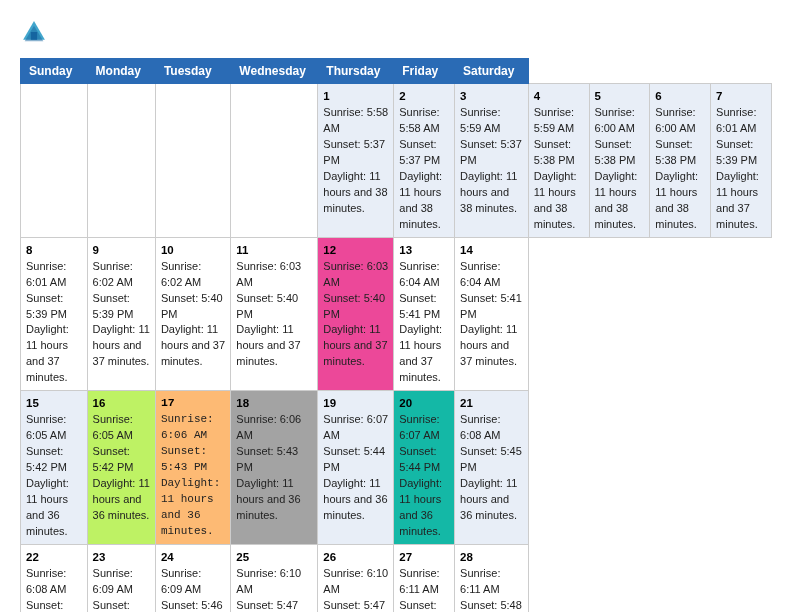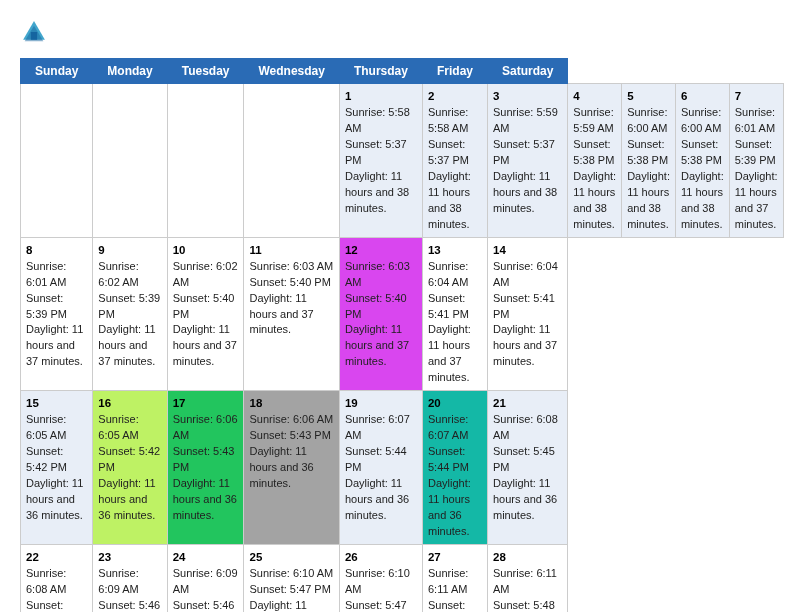--- a/index.html
+++ b/index.html
@@ -56,21 +56,21 @@
     }
     .calendar-table {
       width: 100%;
       border-collapse: collapse;
       font-size: 10.5px;
     }
     .calendar-table th {
       background: #2a6bb5;
       color: #fff;
       text-align: left;
-      padding: 5px 14px;
+      padding: 5px 8px;
       font-size: 12px;
       font-weight: bold;
       border: 1px solid #2a6bb5;
     }
     .calendar-table td {
       vertical-align: top;
       border: 1px solid #ccc;
       padding: 4px 5px;
       width: 113px;
       min-height: 70px;
@@ -178,21 +178,21 @@
             <div class="cell-content">Sunrise: 6:02 AM<br>Sunset: 5:39 PM<br>Daylight: 11 hours and 37 minutes.</div>
           </td>
           <td style="background: rgb(255, 255, 255); margin-top: 36px;">
             <span class="day-num">10</span>
             <div class="cell-content">Sunrise: 6:02 AM<br>Sunset: 5:40 PM<br>Daylight: 11 hours and 37 minutes.</div>
           </td>
           <td style="background: rgb(255, 255, 255);">
             <span class="day-num">11</span>
             <div class="cell-content">Sunrise: 6:03 AM<br>Sunset: 5:40 PM<br>Daylight: 11 hours and 37 minutes.</div>
           </td>
-          <td style="background: #d946ef;">
+          <td style="background: #ec4899;">
             <span class="day-num">12</span>
             <div class="cell-content">Sunrise: 6:03 AM<br>Sunset: 5:40 PM<br>Daylight: 11 hours and 37 minutes.</div>
           </td>
           <td style="background: rgb(255, 255, 255);">
             <span class="day-num">13</span>
             <div class="cell-content">Sunrise: 6:04 AM<br>Sunset: 5:41 PM<br>Daylight: 11 hours and 37 minutes.</div>
           </td>
           <td style="background: rgb(255, 255, 255);">
             <span class="day-num">14</span>
             <div class="cell-content">Sunrise: 6:04 AM<br>Sunset: 5:41 PM<br>Daylight: 11 hours and 37 minutes.</div>
@@ -200,21 +200,21 @@
         </tr>
         <tr>
           <td style="background: rgb(232, 238, 247);">
             <span class="day-num">15</span>
             <div class="cell-content">Sunrise: 6:05 AM<br>Sunset: 5:42 PM<br>Daylight: 11 hours and 36 minutes.</div>
           </td>
           <td style="background: #bef264;">
             <span class="day-num">16</span>
             <div class="cell-content">Sunrise: 6:05 AM<br>Sunset: 5:42 PM<br>Daylight: 11 hours and 36 minutes.</div>
           </td>
-          <td style="background: #22c55e;">
+          <td style="background: #fdba74; font-family: Liberation Mono, monospace;">
             <span class="day-num">17</span>
             <div class="cell-content">Sunrise: 6:06 AM<br>Sunset: 5:43 PM<br>Daylight: 11 hours and 36 minutes.</div>
           </td>
           <td style="background: #a3a3a3;">
             <span class="day-num">18</span>
             <div class="cell-content">Sunrise: 6:06 AM<br>Sunset: 5:43 PM<br>Daylight: 11 hours and 36 minutes.</div>
           </td>
           <td style="background: rgb(232, 238, 247);">
             <span class="day-num">19</span>
             <div class="cell-content">Sunrise: 6:07 AM<br>Sunset: 5:44 PM<br>Daylight: 11 hours and 36 minutes.</div>

